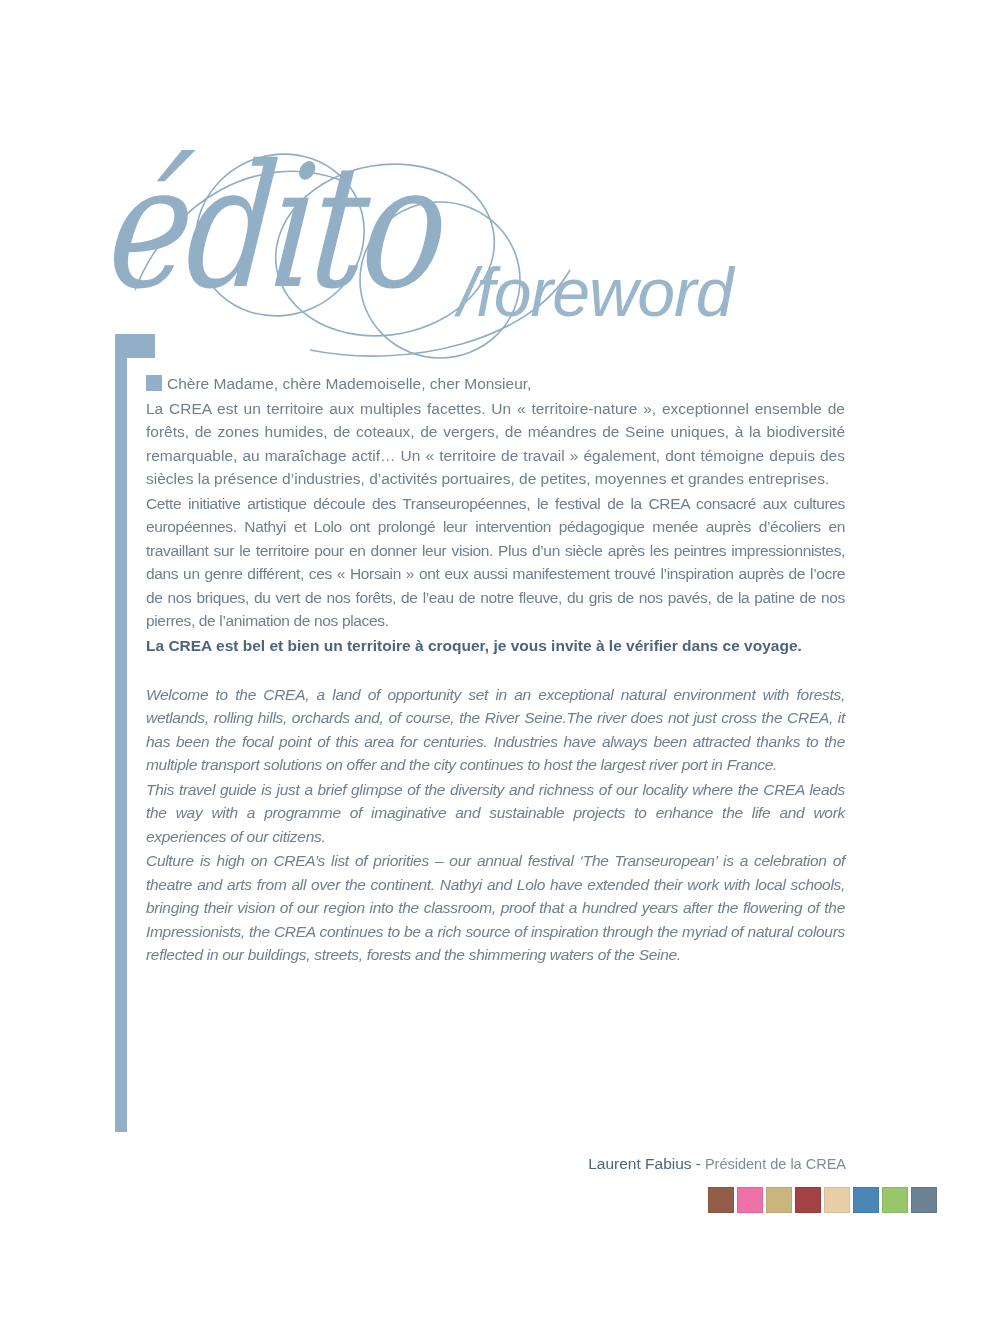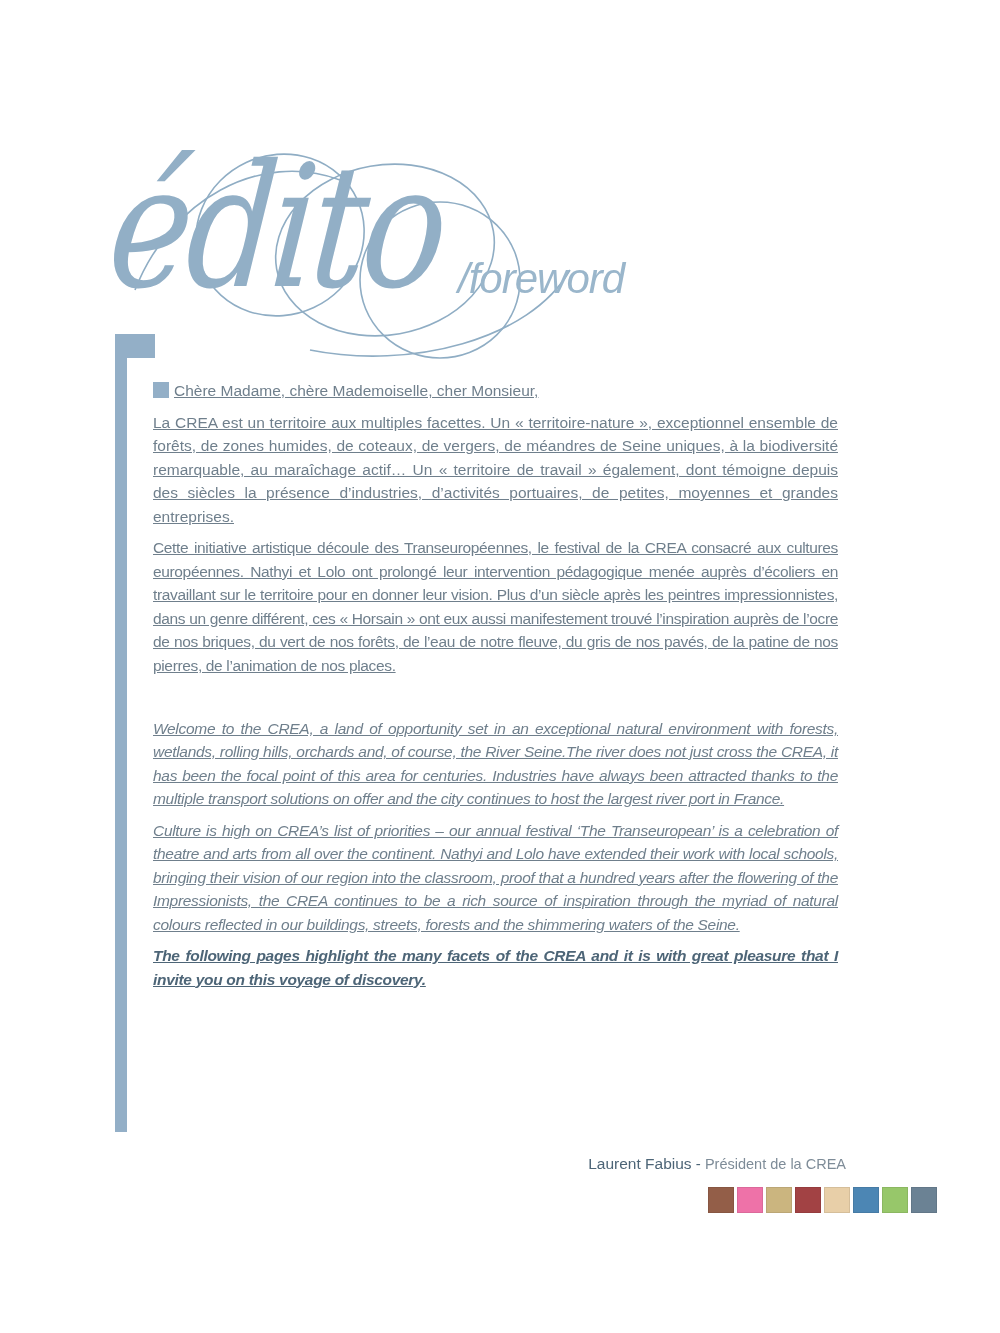--- a/index.html
+++ b/index.html
@@ -9,27 +9,27 @@
     .edito {
       position: absolute; left: 8px; top: 2px;
       font-family: "DejaVu Serif", "Liberation Serif", serif;
       font-style: italic; font-size: 170px; line-height: 1;
       color: #92afc6; letter-spacing: -6px;
       transform: scaleX(0.82) skewX(-6deg); transform-origin: left top;
     }
     .foreword {
       position: absolute; left: 348px; top: 118px;
       font-family: "Liberation Sans", sans-serif; font-style: italic; font-weight: 300;
-      font-size: 42px; line-height: 1; color: #9ab6cb; letter-spacing: -1px;
+      font-size: 68px; line-height: 1; color: #9ab6cb; letter-spacing: -1px;
     }
     .bracket-v { position: absolute; left: 115px; top: 334px; width: 12px; height: 798px; background: #93afc7; }
     .bracket-h { position: absolute; left: 115px; top: 334px; width: 40px; height: 24px; background: #93afc7; }
     .content { position: absolute; left: 145px; top: 371px; width: 701px;
       font-family: "Liberation Sans", sans-serif; font-size: 15.5px; line-height: 23.5px; color: #6f7f8c; }
-    .p { text-align: justify; text-align-last: left; margin: 8px; text-decoration: underline; }
+    .p { text-align: justify; text-align-last: left; margin: 1px; }
     .condensed { font-stretch: condensed; letter-spacing: -0.35px; }
     .square { display: inline-block; width: 16px; height: 16px; background: #93afc7; vertical-align: -2px; margin-right: 5px; }
     .strong { color: #4d6577; font-weight: bold; }
     .italic { font-style: italic; letter-spacing: -0.3px; }
     .gap { height: 23.5px; }
     .signature { position: absolute; right: 154px; top: 1155px;
       font-family: "Liberation Sans", sans-serif; font-size: 15px; color: #4d6577; }
     .signature .name { font-weight: normal; font-size: 15.5px; }
     .signature .role { color: #7e8c98; font-size: 14.5px; }
     .swatches { position: absolute; left: 708px; top: 1187px; display: flex; gap: 3px; }
@@ -55,28 +55,29 @@
 <div class="bracket-v"></div>
 <div class="bracket-h"></div>
 
 <div class="content">
   <section>
     <p class="p">
       <span class="square"></span><span>Chère Madame, chère Mademoiselle, cher Monsieur,</span>
     </p>
     <p class="p">La CREA est un territoire aux multiples facettes. Un « territoire-nature », exceptionnel ensemble de forêts, de zones humides, de coteaux, de vergers, de méandres de Seine uniques, à la biodiversité remarquable, au maraîchage actif… Un « territoire de travail » également, dont témoigne depuis des siècles la présence d’industries, d’activités portuaires, de petites, moyennes et grandes entreprises.</p>
     <p class="p condensed">Cette initiative artistique découle des Transeuropéennes, le festival de la CREA consacré aux cultures européennes. Nathyi et Lolo ont prolongé leur intervention pédagogique menée auprès d’écoliers en travaillant sur le territoire pour en donner leur vision. Plus d’un siècle après les peintres impressionnistes, dans un genre différent, ces « Horsain » ont eux aussi manifestement trouvé l’inspiration auprès de l’ocre de nos briques, du vert de nos forêts, de l’eau de notre fleuve, du gris de nos pavés, de la patine de nos pierres, de l’animation de nos places.</p>
+    <p class="p strong">La CREA est bel et bien un territoire à croquer, je vous invite à le vérifier dans ce voyage.</p>
   </section>
 
   <div class="gap"></div>
 
   <section>
     <p class="p italic">Welcome to the CREA, a land of opportunity set in an exceptional natural environment with forests, wetlands, rolling hills, orchards and, of course, the River Seine.The river does not just cross the CREA, it has been the focal point of this area for centuries. Industries have always been attracted thanks to the multiple transport solutions on offer and the city continues to host the largest river port in France.</p>
+    <p class="p italic">This travel guide is just a brief glimpse of the diversity and richness of our locality where the CREA leads the way with a programme of imaginative and sustainable  projects to enhance the life and work experiences of our citizens.</p>
     <p class="p italic">Culture is high on CREA’s list of priorities – our annual festival ‘The Transeuropean’ is a celebration of theatre and arts from all over the continent. Nathyi and Lolo have extended their work with local schools, bringing their vision of our region into the classroom, proof that a hundred years after the flowering of the Impressionists, the CREA continues to be a rich source of inspiration through the myriad of natural colours reflected in our buildings, streets, forests and the shimmering waters of the Seine.</p>
-    <p class="p italic strong">The following pages highlight the many facets of the CREA and it is with great pleasure that I invite you on this voyage of discovery.</p>
   </section>
 </div>
 
 <div class="signature">
   <span class="name">Laurent Fabius</span><span style="white-space:pre"> - </span><span class="role">Président de la CREA</span>
 </div>
 
 <div class="swatches">
   <div class="swatch" style="background: rgb(147, 94, 72);"></div>
   <div class="swatch" style="background: rgb(238, 114, 168);"></div>

